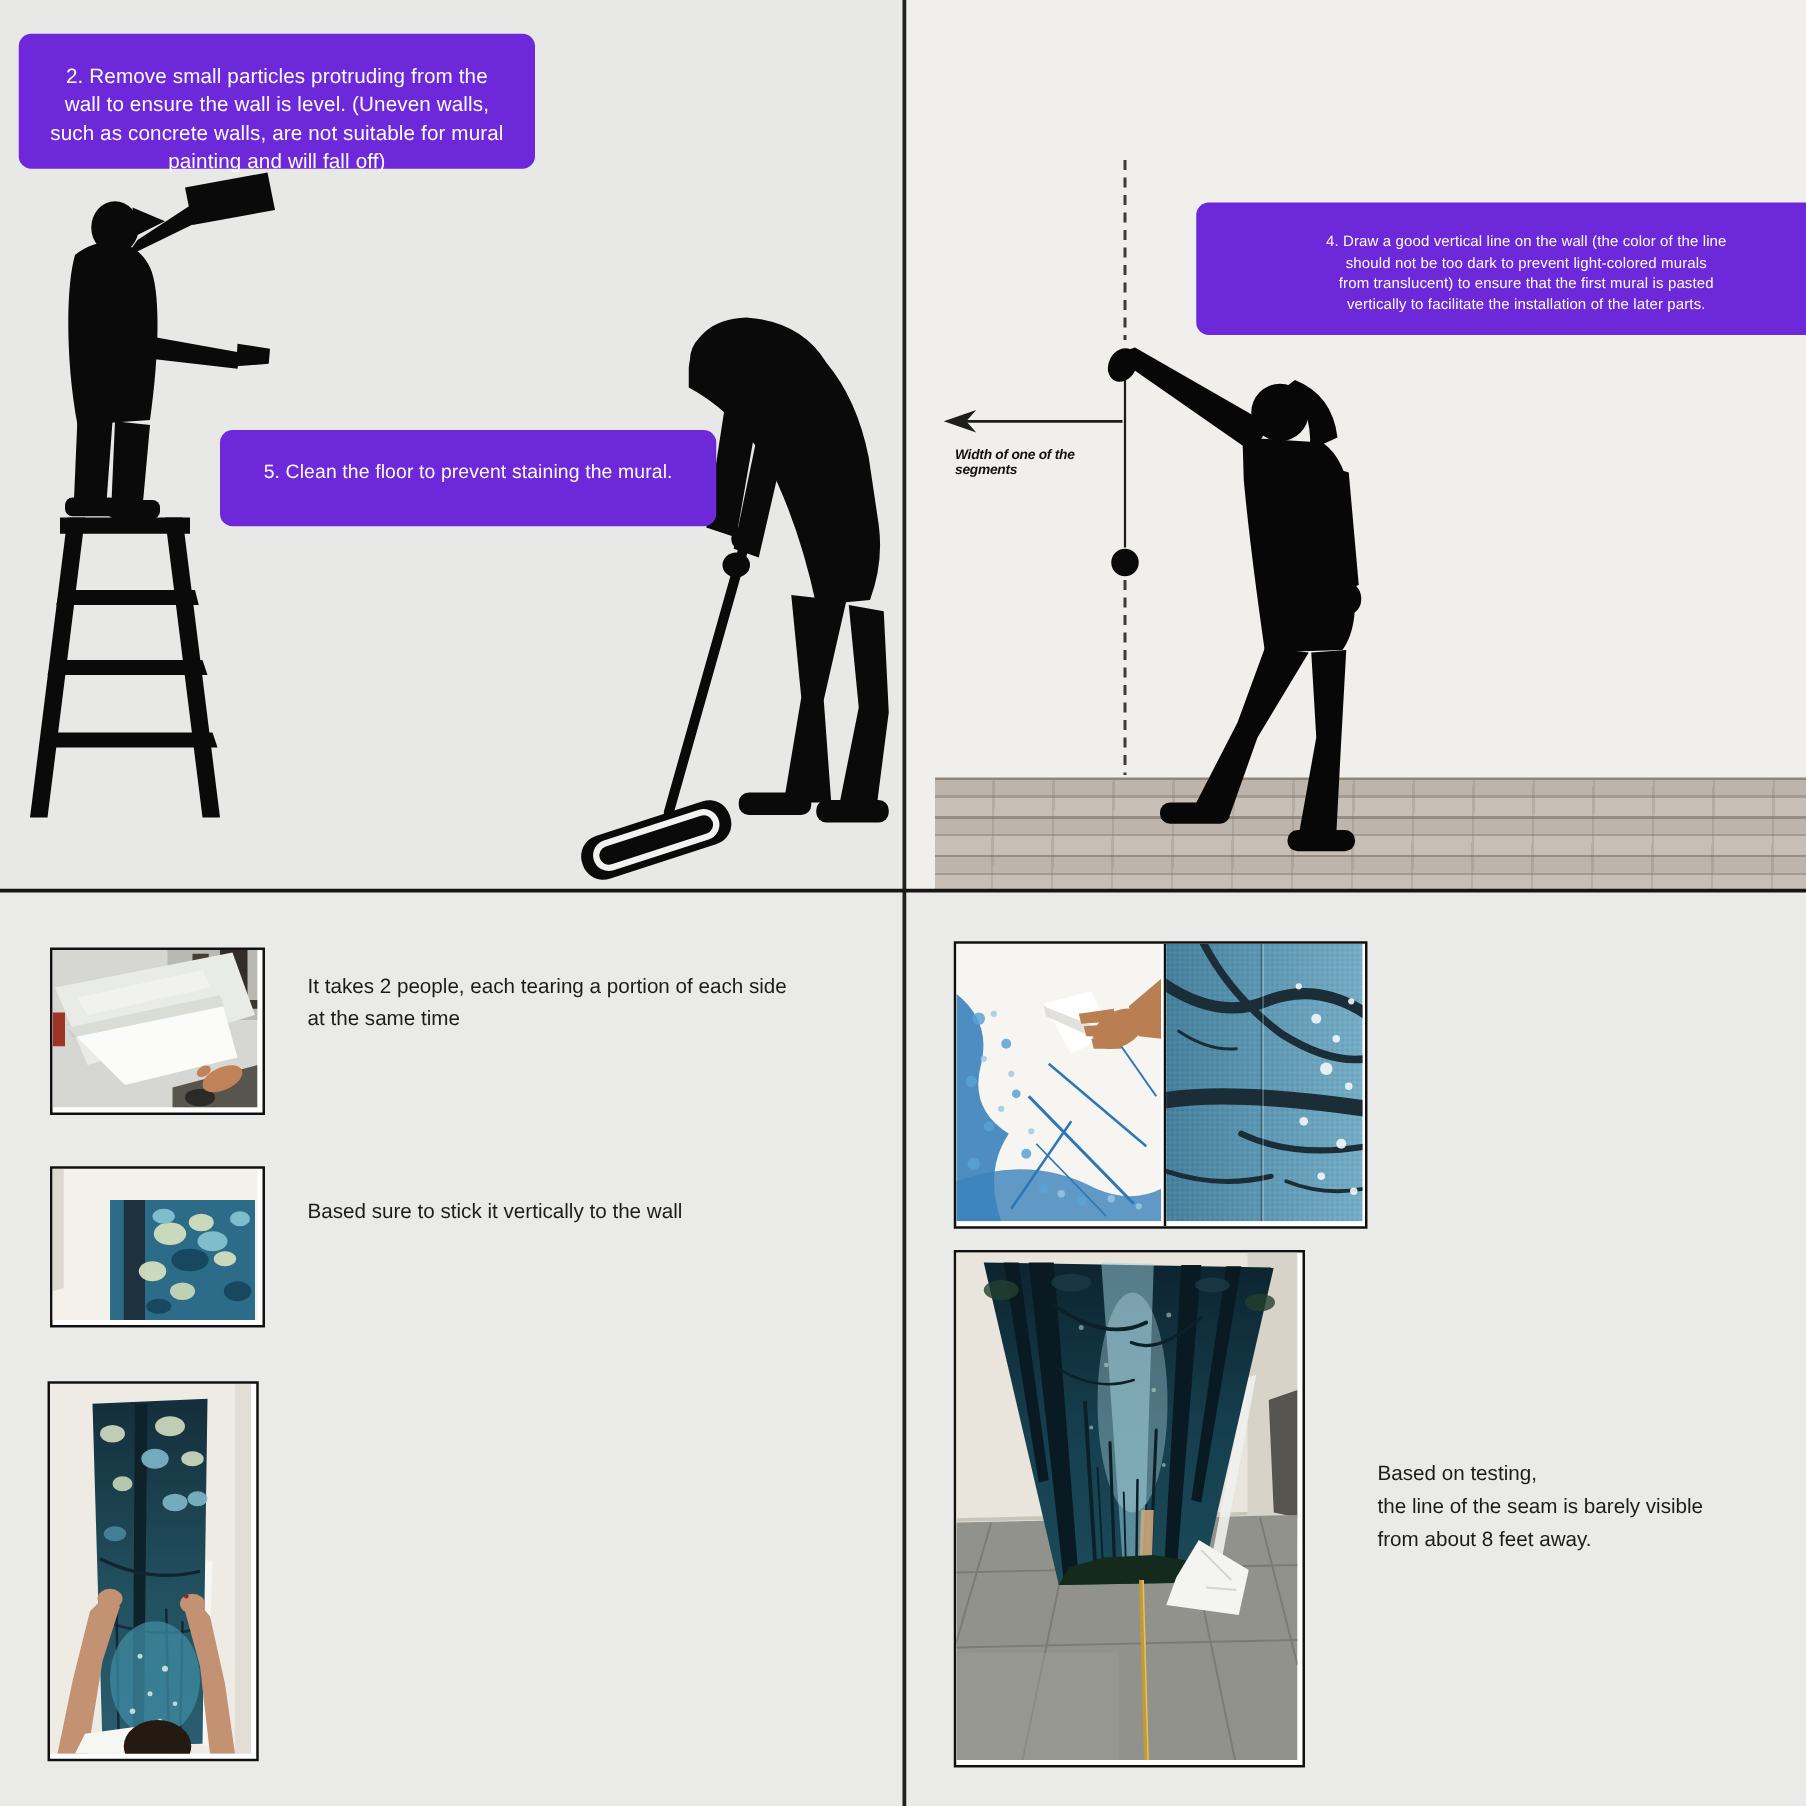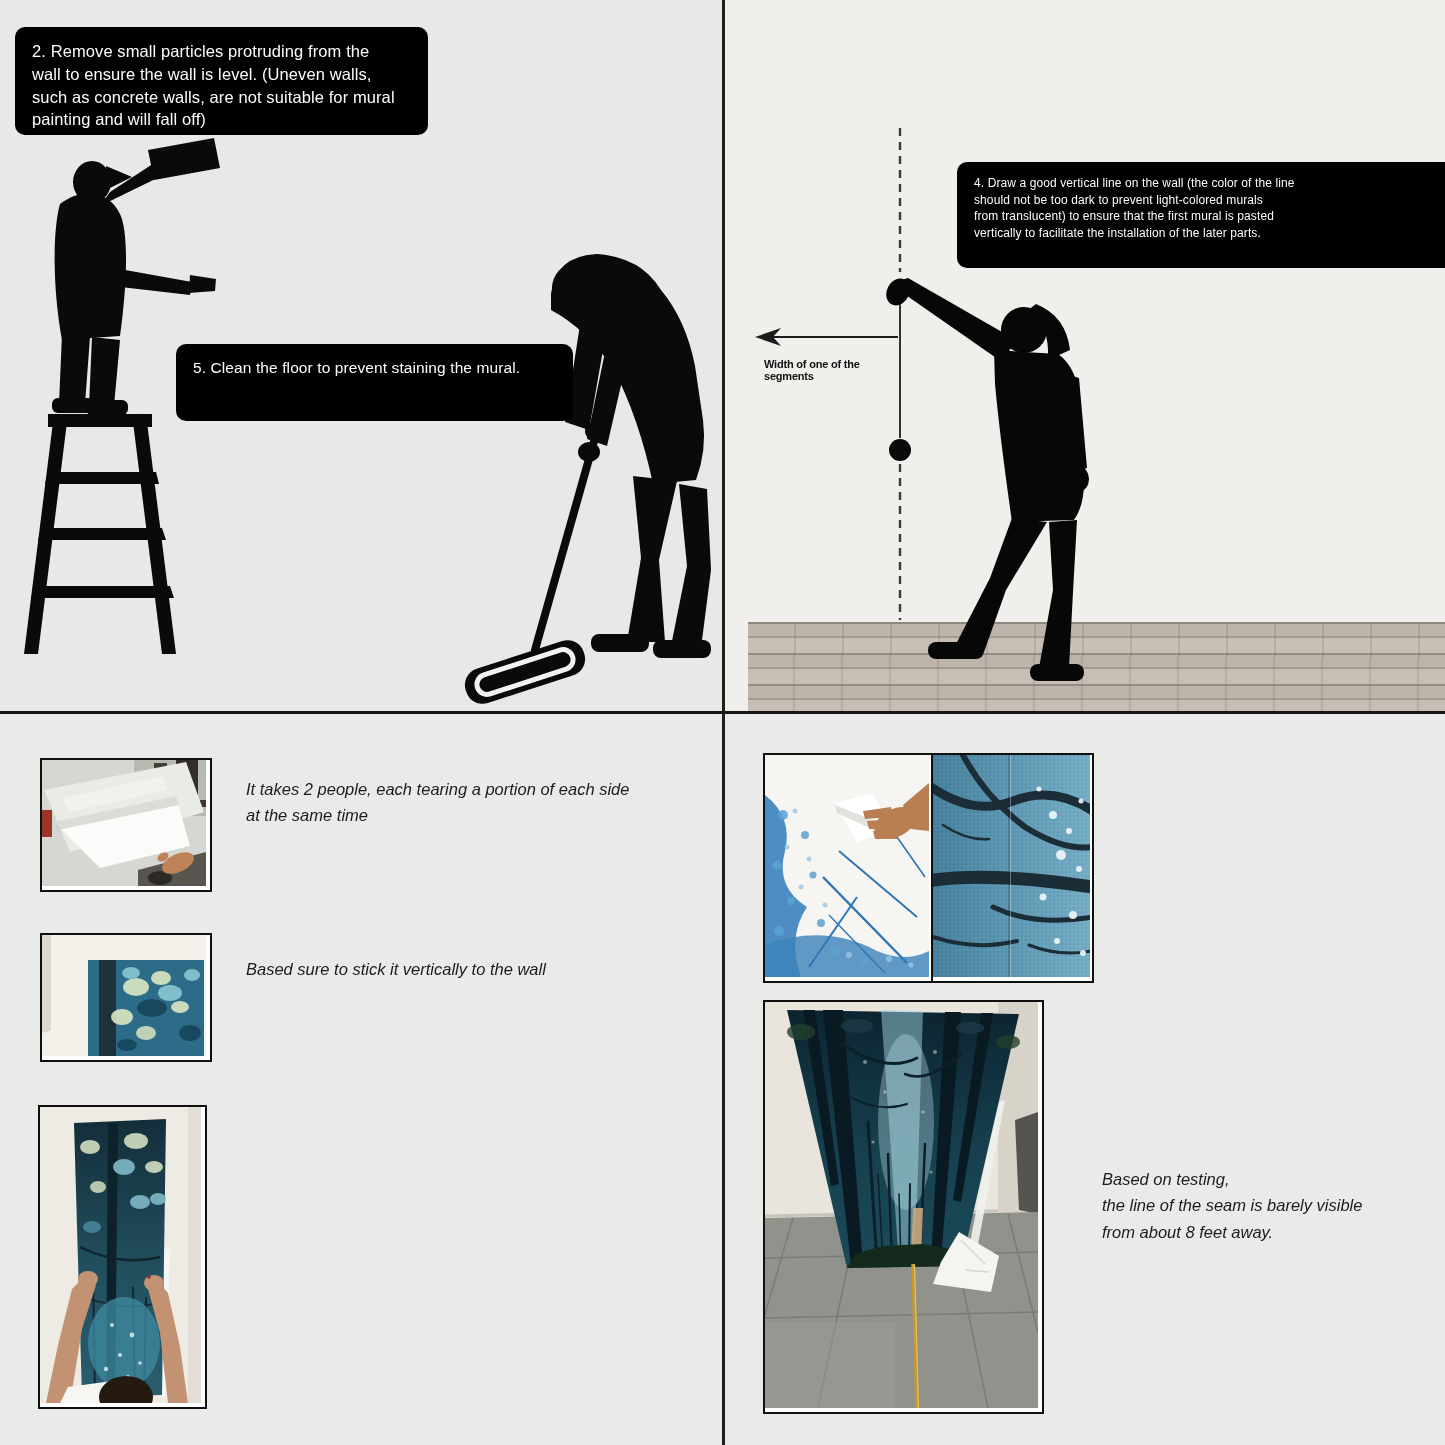--- a/index.html
+++ b/index.html
@@ -8,39 +8,39 @@
     font-family:"Liberation Sans", sans-serif;background:#eaeae9;
   }
   .quad{position:absolute;}
   #q-tl{left:0;top:0;width:722px;height:711px;background:#e8e8e7;}
   #q-tr{left:725px;top:0;width:720px;height:711px;background:#f0efec;}
   #q-bl{left:0;top:714px;width:722px;height:731px;background:#eaeae9;}
   #q-br{left:725px;top:714px;width:720px;height:731px;background:#eaeae9;}
   .divider-v{position:absolute;left:722px;top:0;width:3px;height:1445px;background:#202020;}
   .divider-h{position:absolute;left:0;top:711px;width:1445px;height:3px;background:#161616;}
   .callout{
-    position:absolute;background:#000000;border-radius:10px;
+    position:absolute;background:#6d28d9;border-radius:10px;
     color:#fcfcfc;white-space:pre-line;box-sizing:border-box;
-    padding:13px 17px;line-height:1.38;letter-spacing:0.1px;
+    padding:23px 17px;line-height:1.38;letter-spacing:0.1px;text-align:center;
   }
   #callout-step2{left:15px;top:27px;width:413px;height:108px;font-size:16.5px;}
   #callout-step3{left:176px;top:344px;width:397px;height:77px;font-size:15.5px;}
   #callout-step4{left:957px;top:162px;width:528px;height:106px;font-size:12px;}
   .caption{
     position:absolute;color:#1c1c1c;white-space:pre-line;
-    font-size:16.5px;line-height:1.6;font-style:italic;
+    font-size:16.5px;line-height:1.6;
   }
   #caption-tear{left:246px;top:776px;}
   #caption-vertical{left:246px;top:956px;}
   #caption-smooth{left:246px;top:1136px;}
   #caption-match{left:1136px;top:814px;}
   #caption-seam{left:1102px;top:1166px;}
   #width-label{
     position:absolute;left:764px;top:358px;width:140px;
-    font-size:11px;font-weight:700;color:#111;letter-spacing:-0.2px;
+    font-size:11px;font-weight:700;color:#111;letter-spacing:-0.2px;font-style:italic;
   }
   .silhouette{position:absolute;}
   #floor-tr{
     position:absolute;left:748px;top:622px;width:697px;height:89px;
     border-top:2px solid #8e877e;
     background:
       repeating-linear-gradient(91deg, rgba(110,100,90,0) 0 46px, rgba(110,100,90,0.20) 46px 48px),
       repeating-linear-gradient(to bottom, #bdb5ab 0 12px, #a49c92 12px 14px, #c7bfb5 14px 29px, #958d83 29px 31px);
   }
   .photo{position:absolute;border:2px solid #101010;background:#fff;overflow:hidden;}

